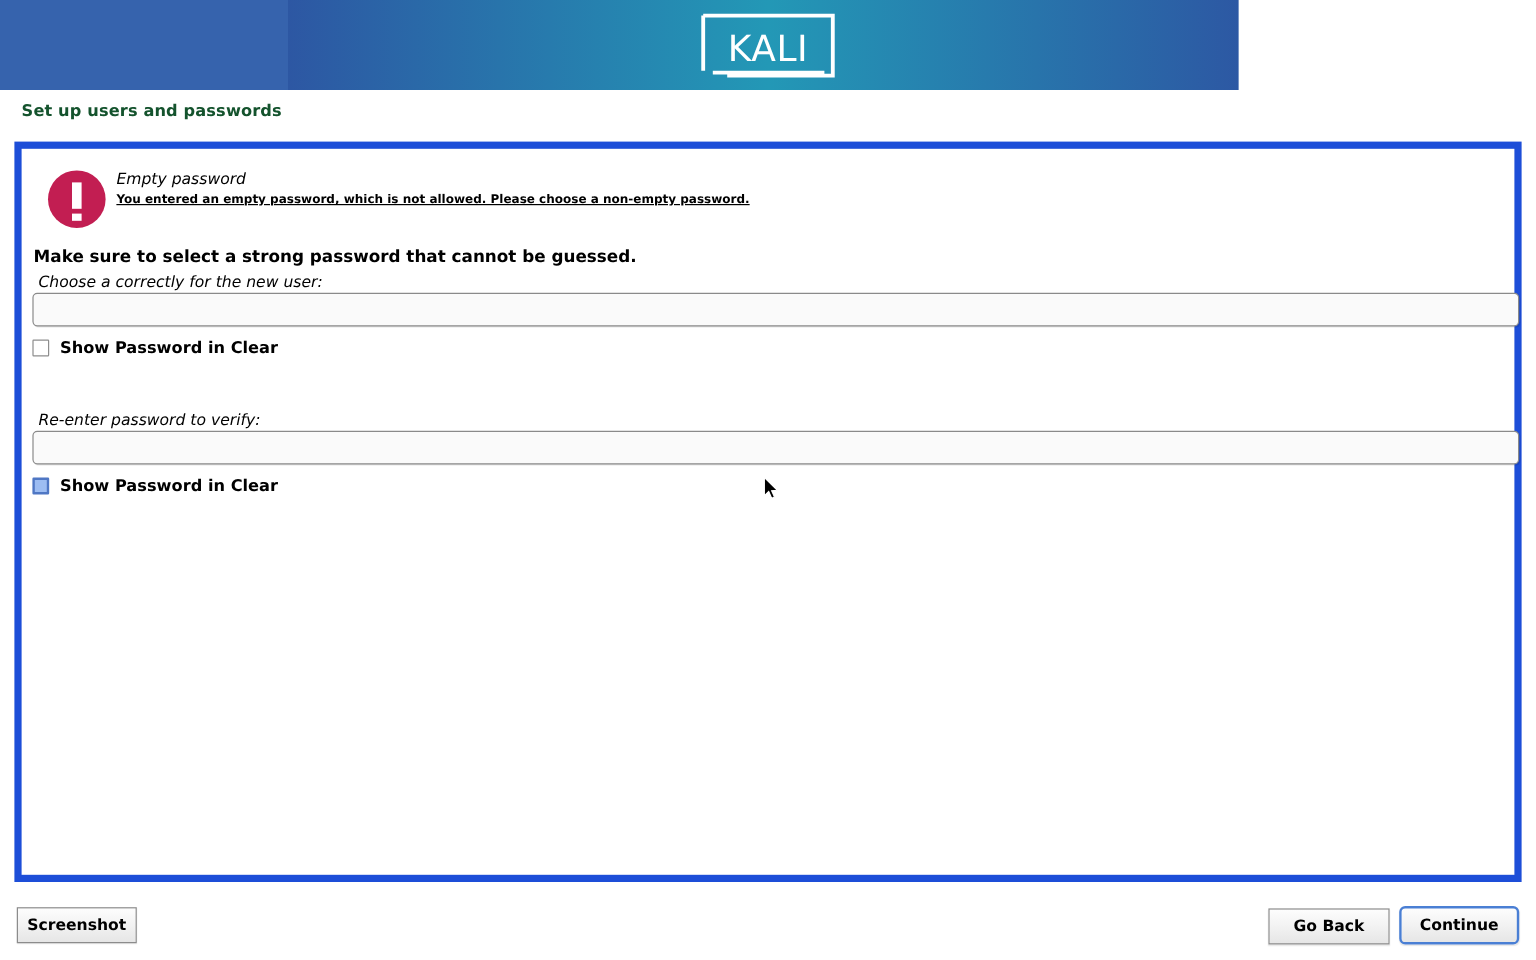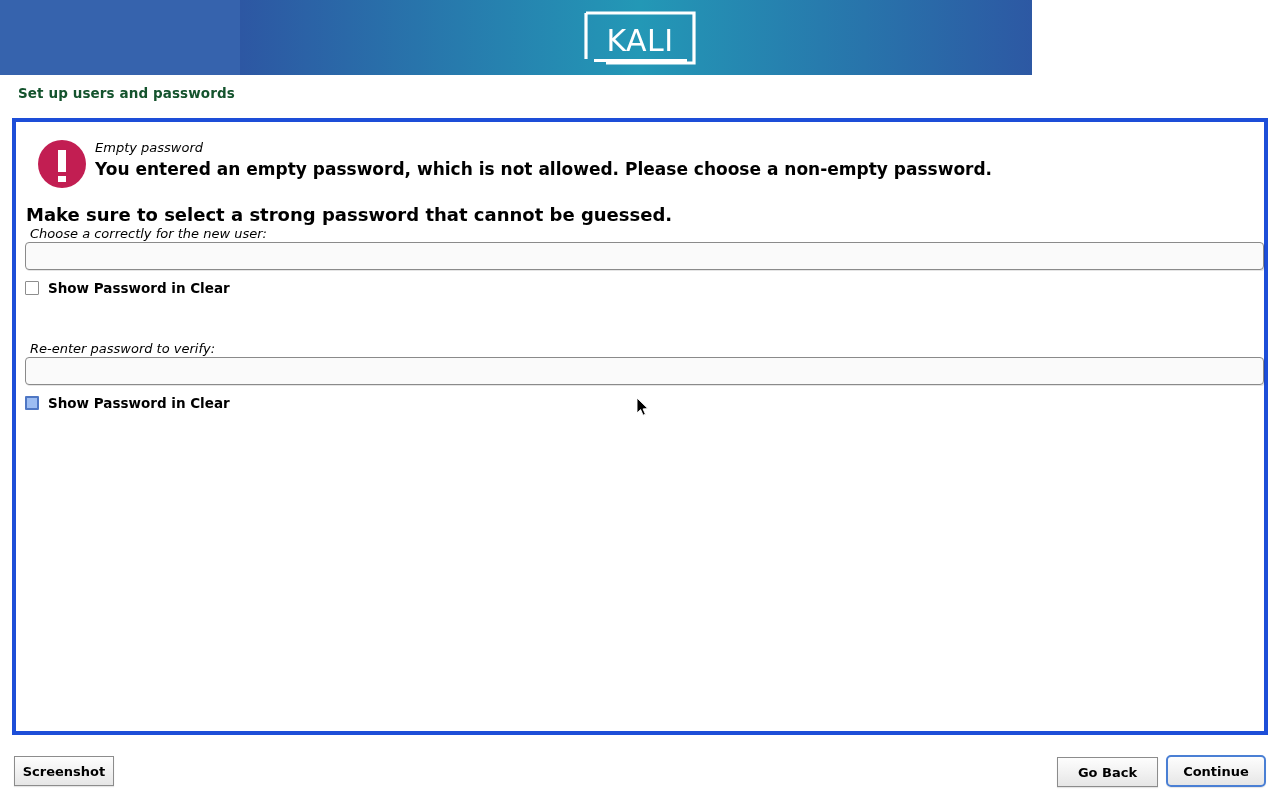--- a/index.html
+++ b/index.html
@@ -43,21 +43,21 @@
     font-weight: bold;
     color: #14532d;
     letter-spacing: 0.1px;
   }
 
   
   #content-panel {
     position: absolute;
     left: 12px; top: 118px;
     width: 1256px; height: 617px;
-    border: 4px solid #1d4ed8;
+    border: 6px solid #1d4ed8;
     background: #ffffff;
   }
 
   
   #error-block {
     position: absolute;
     left: 10px; top: 10px;
     width: 1236px; height: 62px;
   }
   #error-icon {
@@ -84,29 +84,30 @@
   #error-title {
     position: absolute;
     left: 69px; top: 8px;
     font-size: 13px;
     font-style: italic;
     color: #000000;
   }
   #error-text {
     position: absolute;
     left: 69px; top: 27px;
-    font-size: 17px;
-    font-weight: bold;
-    color: #000000;
+    font-size: 10px;
+    font-weight: bold;
+    color: #000000;
+    text-decoration: underline;
   }
 
   
   .instruction {
     position: absolute;
-    font-size: 18px;
+    font-size: 14px;
     font-weight: bold;
     color: #000000;
     text-align: right;
   }
   .field-label {
     position: absolute;
     font-size: 13px;
     font-style: italic;
     color: #000000;
   }

